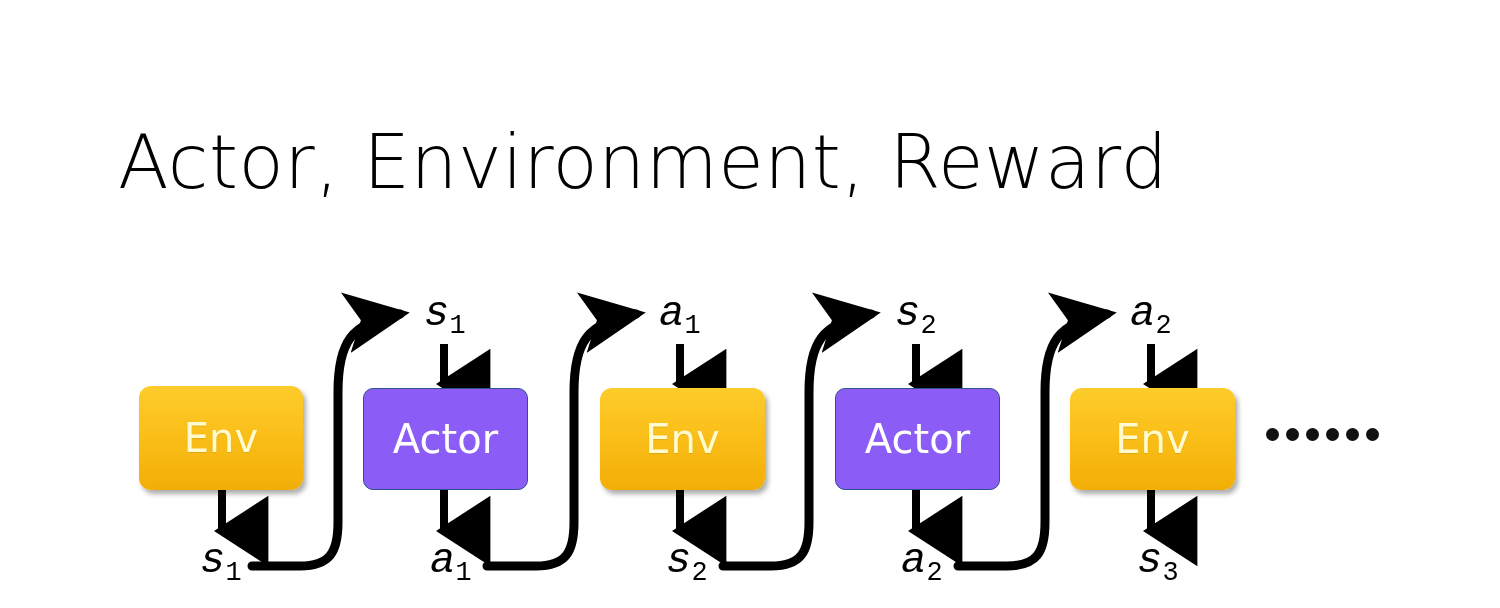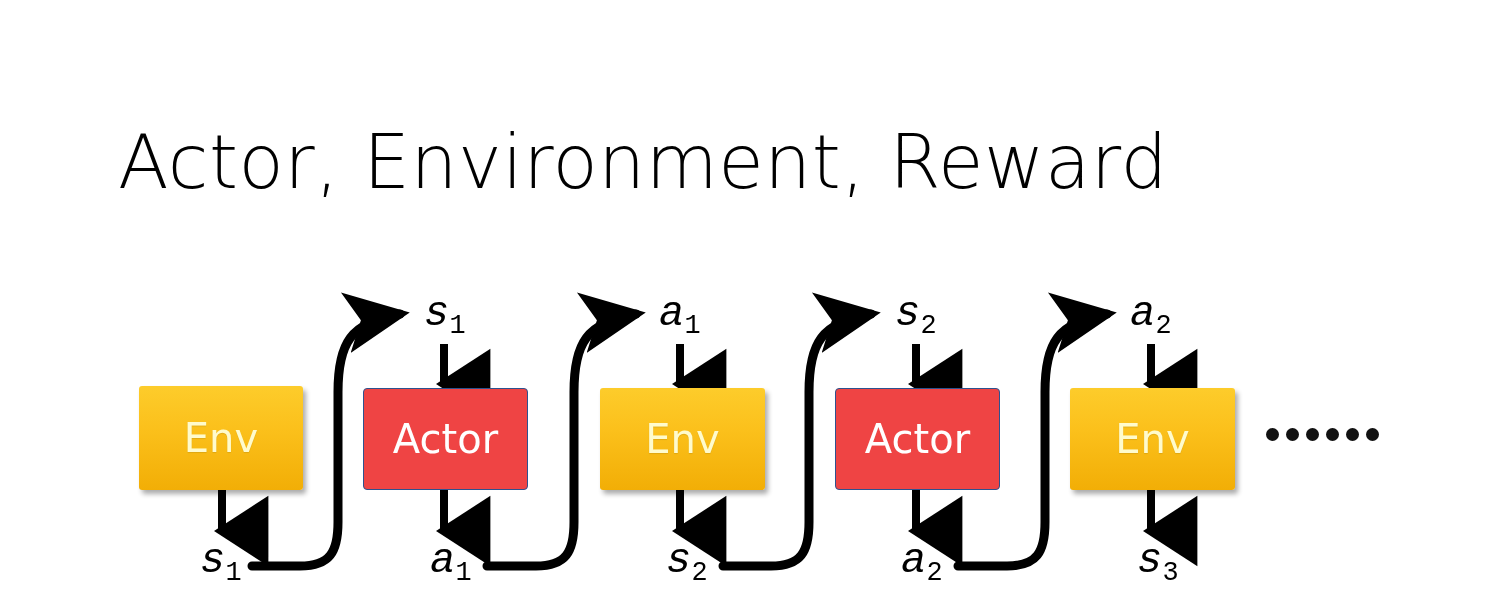--- a/index.html
+++ b/index.html
@@ -60,29 +60,29 @@
     justify-content: center;
     font-family: "DejaVu Sans", sans-serif;
     font-weight: 400;
     font-size: 40px;
     line-height: 1;
     white-space: nowrap;
     -webkit-font-smoothing: antialiased;
   }
   .node.env {
     background: linear-gradient(180deg, #FDCC2B 0%, #FBC01B 42%, #F2AE06 100%);
-    border-radius: 3px;
+    border-radius: 12px;
     color: #FFFBCC;
     box-shadow: 3px 4px 5px rgba(0,0,0,0.33);
     text-shadow: 0 1px 1px rgba(0,0,0,0.10);
   }
   .node.actor {
-    background: #ef4444;
+    background: #8b5cf6;
     border: 1px solid #2E528F;
-    border-radius: 4px;
+    border-radius: 10px;
     color: #FFFFFF;
   }
 
   
   .mlabel {
     position: absolute;
     font-family: Liberation Mono, monospace;
     font-style: italic;
     font-size: 42px;
     line-height: 1;

